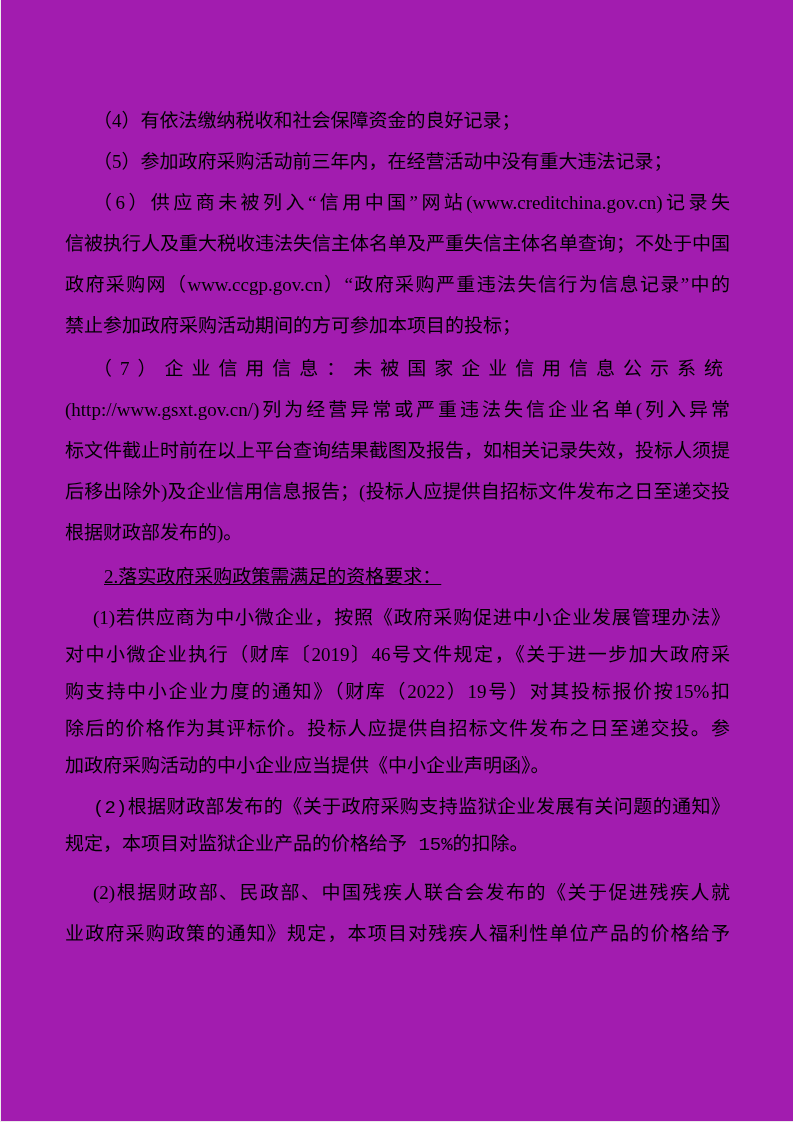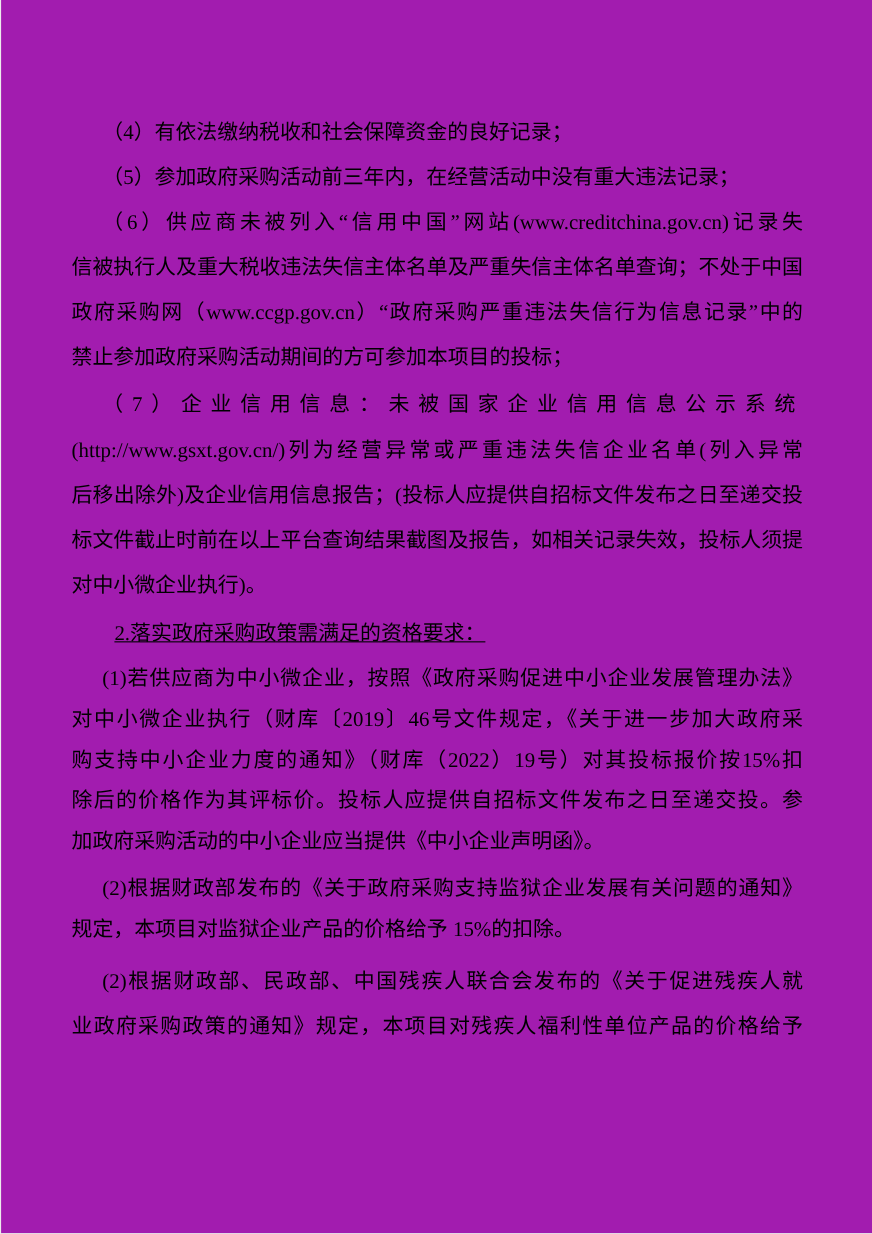--- a/index.html
+++ b/index.html
@@ -26,21 +26,21 @@
   }
   .para {
     margin: 0;
     font-size: 19px;
     font-weight: 400;
   }
   .lh41 { line-height: 41px; }
   .lh37 { line-height: 37px; }
   .mt2 { margin-top: 2px; font-family: Liberation Serif, serif; }
   .mt3 { margin-top: 3px; }
-  .mt6 { margin-top: 6px; }
+  .mt6 { margin-top: 6px; font-family: Liberation Mono, monospace; }
   .mt8 { margin-top: 8px; }
   
   .ln {
     text-align: justify;
     text-align-last: justify;
     text-justify: inter-character;
     white-space: nowrap;
   }
   .ln.short {
     text-align-last: left;
@@ -66,23 +66,23 @@
   <div class="para lh41">
     <div class="ln ind">（6）供应商未被列入“信用中国”网站(www.creditchina.gov.cn)记录失</div>
     <div class="ln">信被执行人及重大税收违法失信主体名单及严重失信主体名单查询；不处于中国</div>
     <div class="ln">政府采购网（www.ccgp.gov.cn）“政府采购严重违法失信行为信息记录”中的</div>
     <div class="ln short">禁止参加政府采购活动期间的方可参加本项目的投标；</div>
   </div>
 
   <div class="para lh41 mt2">
     <div class="ln ind spread">（7）企业信用信息：未被国家企业信用信息公示系统</div>
     <div class="ln">(http://www.gsxt.gov.cn/)列为经营异常或严重违法失信企业名单(列入异常</div>
+    <div class="ln">标文件截止时前在以上平台查询结果截图及报告，如相关记录失效，投标人须提</div>
     <div class="ln">后移出除外)及企业信用信息报告；(投标人应提供自招标文件发布之日至递交投</div>
-    <div class="ln">标文件截止时前在以上平台查询结果截图及报告，如相关记录失效，投标人须提</div>
-    <div class="ln short">对中小微企业执行)。</div>
+    <div class="ln short">根据财政部发布的)。</div>
   </div>
 
   <div class="para lh41 mt3">
     <div class="ln short ind2">2.落实政府采购政策需满足的资格要求：</div>
   </div>
 
   <div class="para lh37 mt2">
     <div class="ln ind">(1)若供应商为中小微企业，按照《政府采购促进中小企业发展管理办法》</div>
     <div class="ln">对中小微企业执行（财库〔2019〕46号文件规定，《关于进一步加大政府采</div>
     <div class="ln">购支持中小企业力度的通知》（财库（2022）19号）对其投标报价按15%扣</div>

